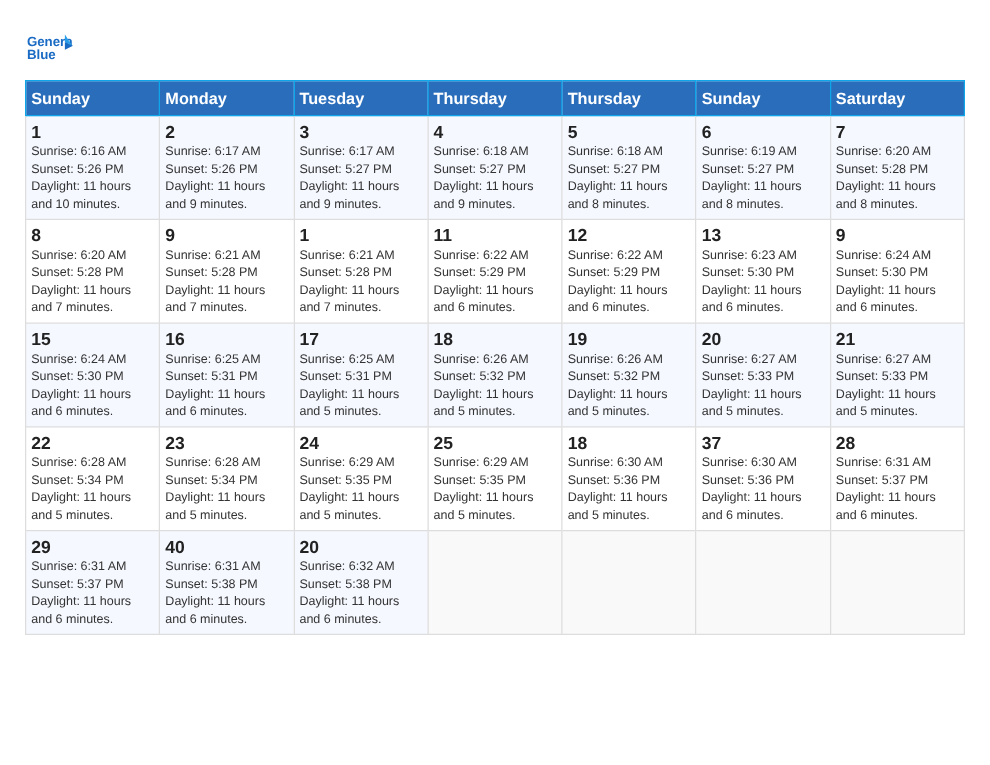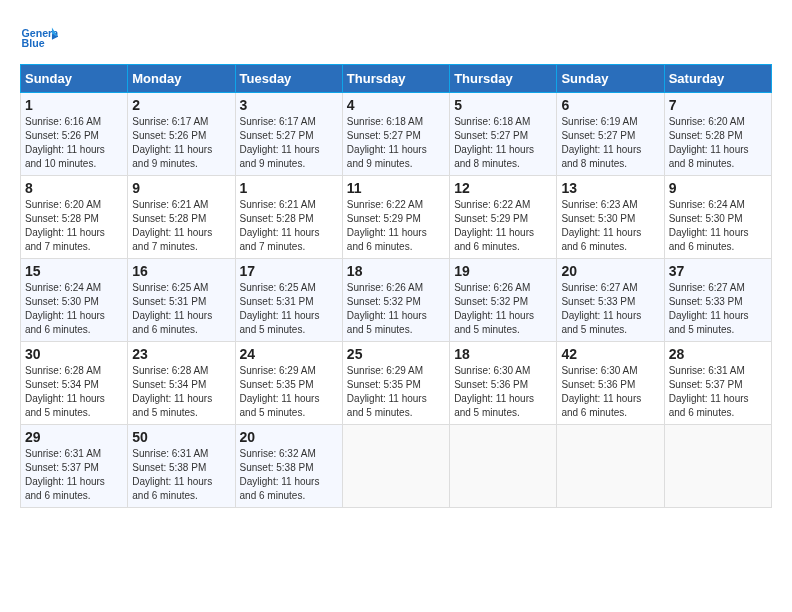--- a/index.html
+++ b/index.html
@@ -276,31 +276,31 @@
       </td>
         <td>
         <span class="day-num">20</span>
         <span class="day-info">
           Sunrise: 6:27 AM<br>
           Sunset: 5:33 PM<br>
           Daylight: 11 hours and 5 minutes.
         </span>
       </td>
         <td>
-        <span class="day-num">37</span>
+        <span class="day-num">21</span>
         <span class="day-info">
           Sunrise: 6:27 AM<br>
           Sunset: 5:33 PM<br>
           Daylight: 11 hours and 5 minutes.
         </span>
       </td>
       </tr>
       <tr>
         <td>
-        <span class="day-num">30</span>
+        <span class="day-num">22</span>
         <span class="day-info">
           Sunrise: 6:28 AM<br>
           Sunset: 5:34 PM<br>
           Daylight: 11 hours and 5 minutes.
         </span>
       </td>
         <td>
         <span class="day-num">23</span>
         <span class="day-info">
           Sunrise: 6:28 AM<br>
@@ -326,21 +326,21 @@
       </td>
         <td>
         <span class="day-num">18</span>
         <span class="day-info">
           Sunrise: 6:30 AM<br>
           Sunset: 5:36 PM<br>
           Daylight: 11 hours and 5 minutes.
         </span>
       </td>
         <td>
-        <span class="day-num">42</span>
+        <span class="day-num">37</span>
         <span class="day-info">
           Sunrise: 6:30 AM<br>
           Sunset: 5:36 PM<br>
           Daylight: 11 hours and 6 minutes.
         </span>
       </td>
         <td>
         <span class="day-num">28</span>
         <span class="day-info">
           Sunrise: 6:31 AM<br>
@@ -352,21 +352,21 @@
       <tr>
         <td>
         <span class="day-num">29</span>
         <span class="day-info">
           Sunrise: 6:31 AM<br>
           Sunset: 5:37 PM<br>
           Daylight: 11 hours and 6 minutes.
         </span>
       </td>
         <td>
-        <span class="day-num">50</span>
+        <span class="day-num">40</span>
         <span class="day-info">
           Sunrise: 6:31 AM<br>
           Sunset: 5:38 PM<br>
           Daylight: 11 hours and 6 minutes.
         </span>
       </td>
         <td>
         <span class="day-num">20</span>
         <span class="day-info">
           Sunrise: 6:32 AM<br>

